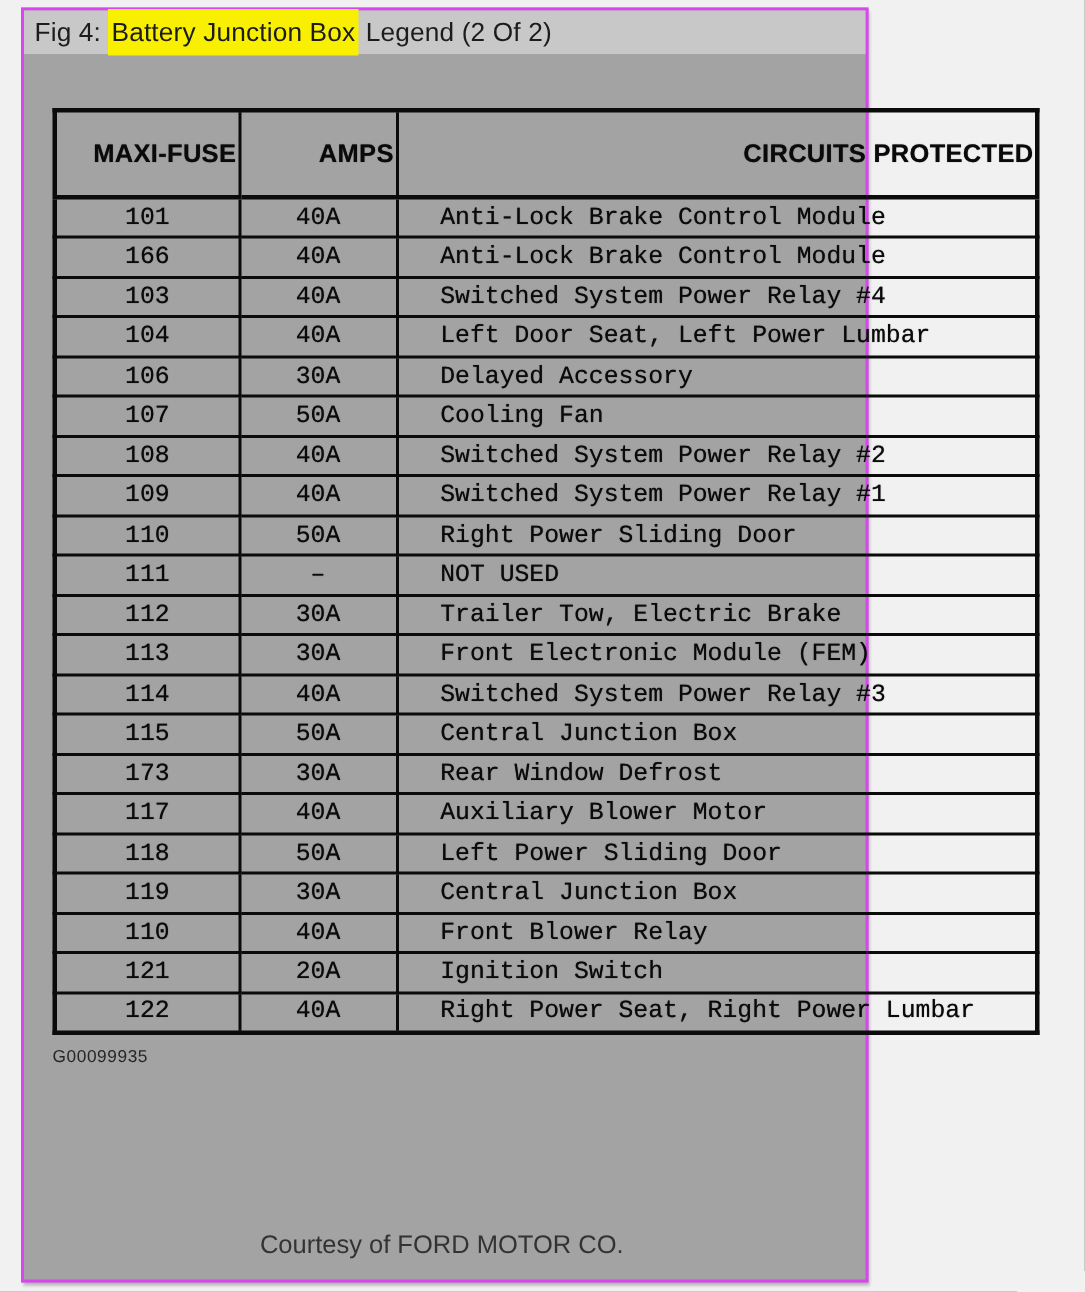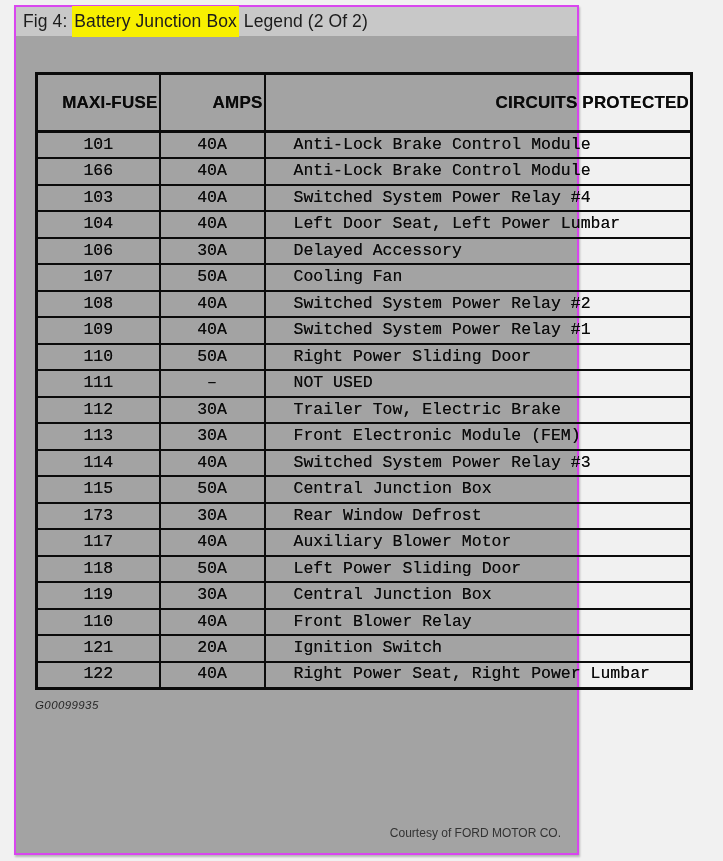--- a/index.html
+++ b/index.html
@@ -73,29 +73,28 @@
   td.num { text-align: center; }
   td.circuit {
     text-align: left;
     padding-left: 28px;
   }
   .figref {
     margin: 9px 0 0 19px;
     font-size: 11.5px;
     letter-spacing: 0.4px;
     color: #262626;
-    font-style: italic;
   }
   .courtesy {
     position: absolute;
     left: 0;
-    right: 16px;
+    right: 4px;
     bottom: 13px;
-    text-align: right;
-    font-size: 12px;
+    text-align: center;
+    font-size: 17px;
     color: #333333;
   }
 </style>
 </head>
 <body style="background: rgb(241, 241, 241);">
 
 <div class="frame">
 
   <div class="caption-bar">
     <span><span>Fig 4: </span><span class="hl">Battery Junction Box</span><span> Legend (2 Of 2)</span></span>

